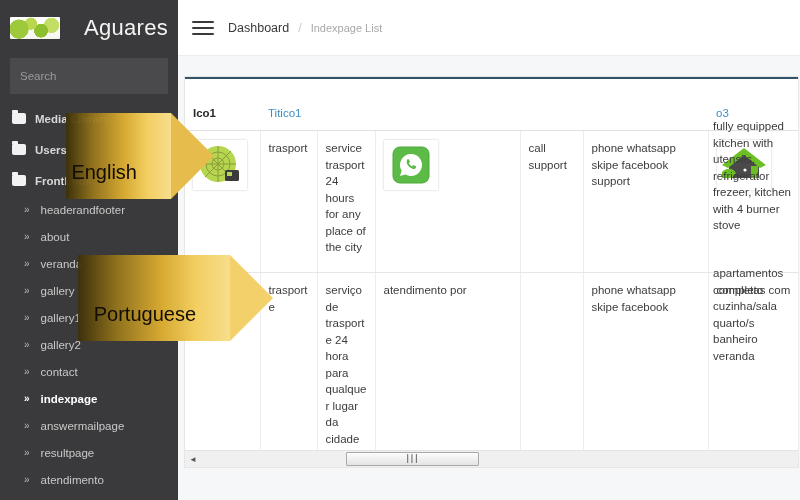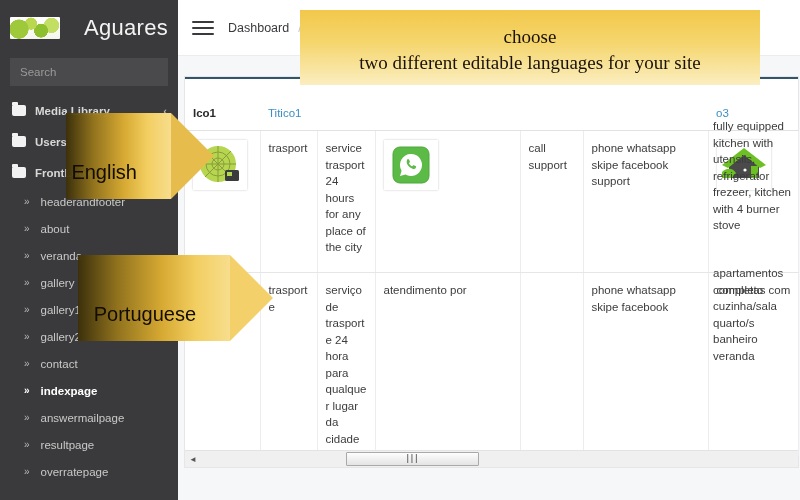--- a/index.html
+++ b/index.html
@@ -31,21 +31,21 @@
       radial-gradient(circle at 83% 38%, #c2df63 0 17%, transparent 18%),
       linear-gradient(#ffffff, #f4f6ee);
     flex: none;
   }
   .sb-title {
     color: #f3f3f3; font-size: 22px; letter-spacing: .3px;
     margin-left: 14px;
   }
   .sb-search {
     margin: 2px 10px 0 10px;
-    height: 28px; background: #4a4a4d;
+    height: 36px; background: #4a4a4d;
     display: flex; align-items: center;
     border: none;
   }
   .sb-search input {
     flex: 1; background: transparent; border: none; outline: none;
     color: #cfcfcf; font-size: 11.5px; padding: 0 10px;
     font-family: "Liberation Sans", sans-serif;
   }
   .sb-search input::placeholder { color: #9a9a9a; }
   .sb-sep { height: 9px; }
@@ -255,21 +255,21 @@
     <div class="sb-item">
       <span class="ang">»</span>
       <span>answermailpage</span>
     </div>
     <div class="sb-item">
       <span class="ang">»</span>
       <span>resultpage</span>
     </div>
     <div class="sb-item">
       <span class="ang">»</span>
-      <span>overratepage</span>
+      <span>atendimento</span>
     </div>
   </div>
 
   <div class="main">
     <div class="topbar">
       <div class="burger">
         <span></span>
           <span></span>
           <span></span>
       </div>
@@ -378,18 +378,14 @@
   <div style="position:absolute;left:713px;top:118px;width:86px;font-size:11.5px;line-height:16.5px;color:#3c3c3c;">fully equipped kitchen with utensils, refrigerator frezeer, kitchen with 4 burner stove</div>
   <div style="position:absolute;left:713px;top:265px;width:86px;font-size:11.5px;line-height:16.5px;color:#3c3c3c;">apartamentos completas com cuzinha/sala quarto/s banheiro veranda</div>
 
   <div class="arrow" id="arrow-en">
     <span class="lbl">English</span>
   </div>
   <div class="arrow" id="arrow-pt">
     <span class="lbl">Portuguese</span>
   </div>
 
-  <div class="banner">
-    <div class="l1">choose</div>
-    <div class="l2">two different editable languages for your site</div>
-  </div>
 
 </div>
 
 </body></html>

